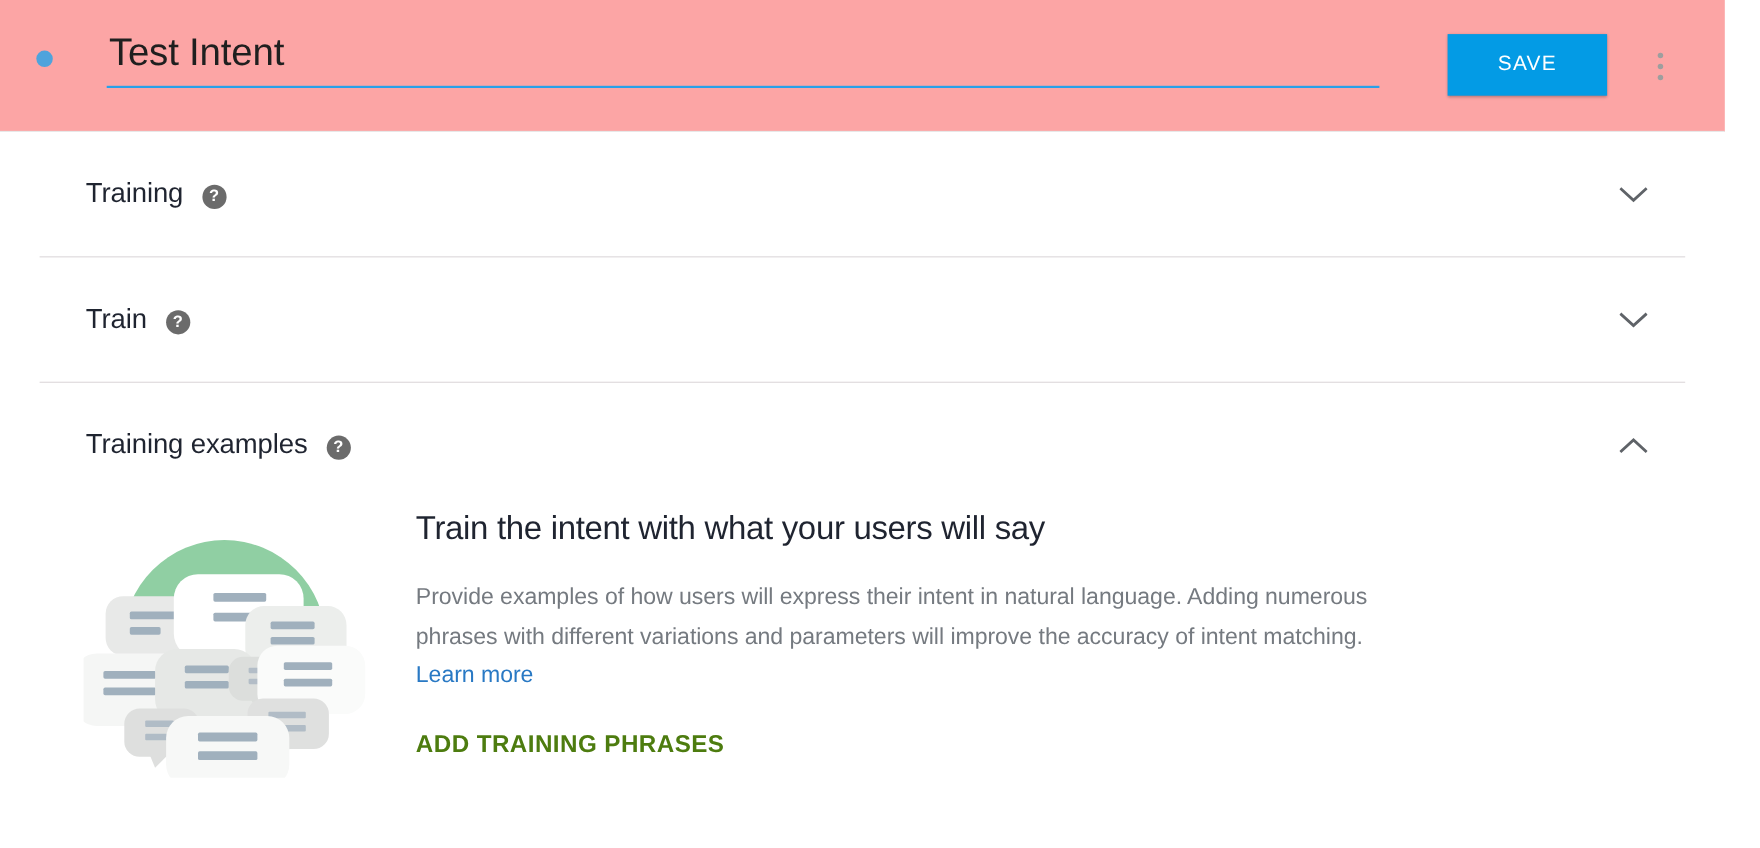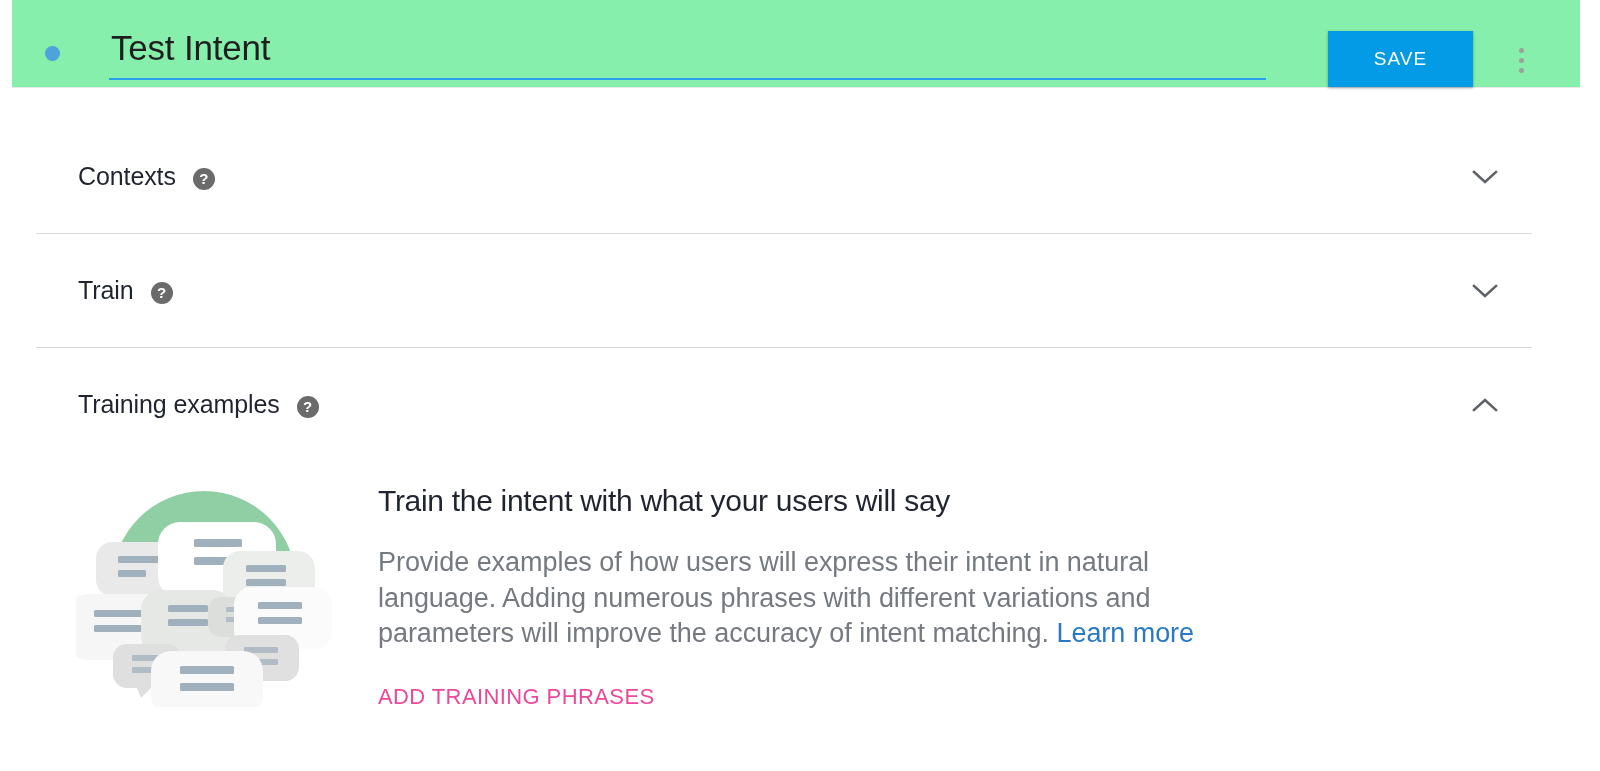--- a/index.html
+++ b/index.html
@@ -10,24 +10,24 @@
     background: #ffffff;
     font-family: "Liberation Sans", sans-serif;
     -webkit-font-smoothing: antialiased;
     overflow: hidden;
   }
 
   .page { position: relative; width: 1600px; height: 771px; background: #fff; }
 
   
   .header {
-    position: absolute; left: 12px; top: 0;
-    width: 1568px; height: 88px;
+    position: absolute; left: 0; top: 0;
+    width: 1568px; height: 120px;
     border-bottom: 1px solid #e8e8e8;
-    background: #86efac;
+    background: #fca5a5;
   }
   .intent-dot {
     position: absolute; left: 33px; top: 46px;
     width: 15px; height: 15px; border-radius: 50%;
     background: #4FA3DC;
   }
   .title-wrap {
     position: absolute; left: 97px; top: 26px;
     width: 1157px;
   }
@@ -137,45 +137,45 @@
   .tp-text {
     margin-left: 42px;
     margin-top: 0;
     width: 900px;
   }
   .tp-heading {
     font-size: 30px;
     line-height: 40px;
     color: #1f2430;
     font-weight: 400;
-    margin: 20px 0 0 0;
+    margin: 0 0 0 0;
     letter-spacing: -0.3px;
   }
   .tp-paragraph {
     margin: 24px 0 0 0;
-    font-size: 27px;
+    font-size: 21px;
     line-height: 35.5px;
     color: #757a80;
     max-width: 880px;
     letter-spacing: -0.05px;
   }
   .tp-paragraph .learn-more {
     color: #2979c4;
     text-decoration: none;
     cursor: pointer;
   }
   .add-phrases {
     display: inline-block;
     margin: 32px 0 0 0;
     background: none; border: none; padding: 0;
     font-family: "Liberation Sans", sans-serif;
     font-size: 22px;
-    font-weight: normal;
+    font-weight: bold;
     letter-spacing: 0.4px;
-    color: #ec4899;
+    color: #4d7c0f;
     cursor: pointer;
   }
 </style>
 </head>
 <body>
 
 <div class="page">
 
   <div class="header">
     <div class="intent-dot"></div>
@@ -190,21 +190,21 @@
       <span></span>
       <span></span>
       <span></span>
     </div>
   </div>
 
   <div class="sections">
 
     <div class="section">
       <div class="section-header">
-        <span class="section-title">Contexts</span>
+        <span class="section-title">Training</span>
         <span class="help-icon">?</span>
         <span class="chevron">
           <svg width="26" height="16" viewBox="0 0 26 16">
             <polyline points="2,3 13,13 24,3" fill="none" stroke="#5f6368" stroke-width="2.6" stroke-linecap="square"></polyline>
           </svg>
         </span>
       </div>
       <div class="divider"></div>
     </div>
 

